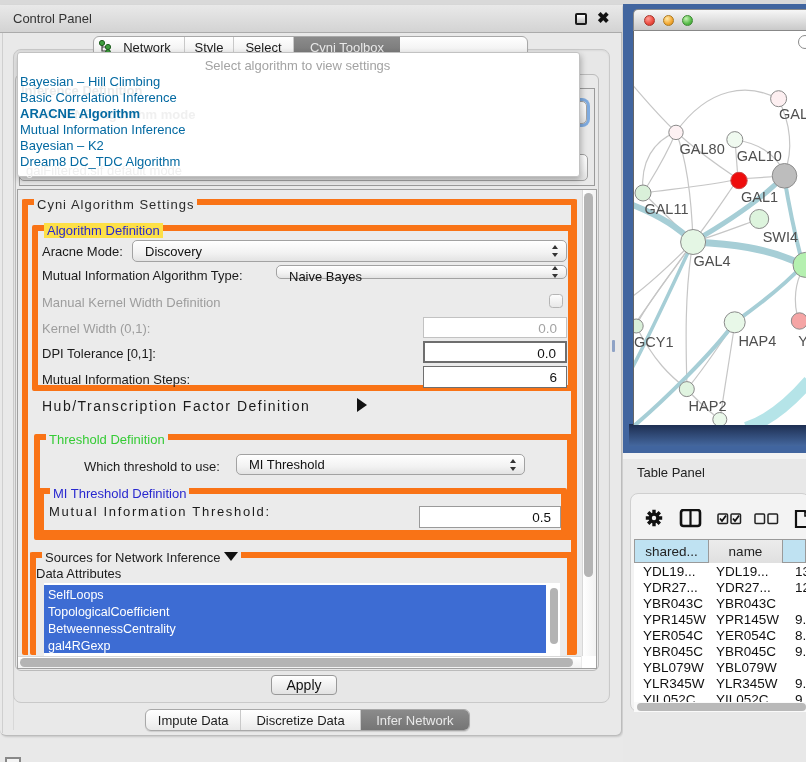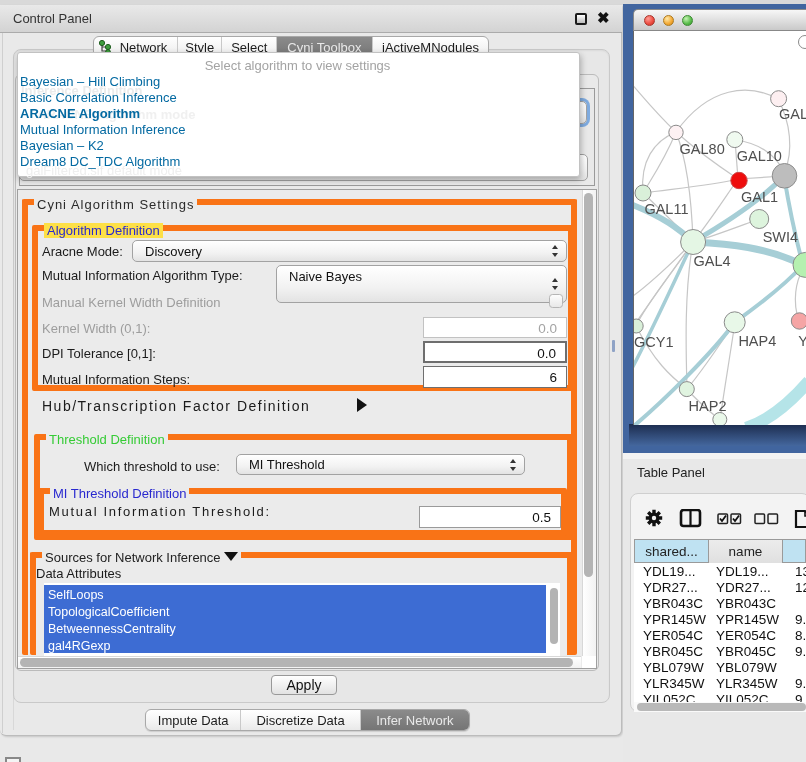--- a/index.html
+++ b/index.html
@@ -32,26 +32,25 @@
 <div class="abs" style="left:0; top:5px; width:622px; height:28px; background:linear-gradient(#e9e9e9,#d3d3d3); border-bottom:1px solid #ababab;"></div>
 <div class="abs" style="left:13px; top:11px; font-size:13px; color:#333;">Control Panel</div>
 
 <div class="abs" style="left:575px; top:13px; width:12px; height:12px; border:2px solid #1a1a1a; border-radius:2px; background:linear-gradient(#fff,#bbb);"></div>
 <div class="abs" style="left:597px; top:9px; font-size:15px; font-weight:bold; color:#111;">✖</div>
 
 <div class="abs" style="left:13px; top:49px; width:597px; height:654px; border:1px solid #c9c9c9; border-radius:8px; background:#e7e7e7; box-shadow:inset 0 1px 2px rgba(0,0,0,0.06);"></div>
 <div class="abs" style="left:15px; top:74px; width:584px; height:597px; border:1px solid #bbbbbb; border-radius:6px; background:#e9e9e9;"></div>
 <div class="abs" style="left:19px; top:88px; width:576px; height:98px; border:1px solid #9a9a9a; background:#e9e9e9;"></div>
 
-<div class="seg" style="left:93px; top:36px; width:396px; height:22px;">
+<div class="seg" style="left:93px; top:36px; width:435px; height:22px;">
   <div class="s" style="width:91px; padding-left:16px;">Network</div>
   <div class="s" style="width:49px;">Style</div>
   <div class="s" style="width:60px;">Select</div>
   <div class="s sel" style="width:106px;">Cyni Toolbox</div>
-  <div class="s" style="width:127px;">jActiveMNodules</div>
 </div>
 <svg class="abs" style="left:99px; top:40px;" width="13" height="14" viewBox="0 0 13 14">
   <path d="M3 4 L3 11 L8 11 M3 7 L8 7" stroke="#444" stroke-width="1.2" fill="none"></path>
   <circle cx="3" cy="3" r="2.6" fill="#3f9e3f" stroke="#1e5c1e"></circle>
   <circle cx="9" cy="7" r="2.6" fill="#3f9e3f" stroke="#1e5c1e"></circle>
   <circle cx="9" cy="12" r="2.4" fill="#3f9e3f" stroke="#1e5c1e"></circle>
 </svg>
 
 <div class="combo" style="left:25px; top:101px; width:562px; height:23px; box-shadow:0 0 0 3px rgba(100,155,220,0.8);"></div>
 <div class="combo" style="left:19px; top:154px; width:569px; height:27px;"></div>
@@ -71,21 +70,21 @@
 
 <div class="group" style="left:32px; top:225px; width:542px; height:166px;">
   <div class="gtitle" style="color:#2929cf; background:#fde047;">Algorithm Definition</div>
 </div>
 <div class="lbl abs" style="left:42px; top:244px;">Aracne Mode:</div>
 <div class="combo" style="left:132px; top:240px; width:435px; height:22px;">
     <div class="ctext">Discovery</div>
     <div class="carr"></div>
   </div>
 <div class="lbl abs" style="left:42px; top:268px;">Mutual Information Algorithm Type:</div>
-<div class="combo" style="left:276px; top:265px; width:291px; height:38px;">
+<div class="combo" style="left:276px; top:265px; width:291px; height:14px;">
     <div class="ctext">Naive Bayes</div>
     <div class="carr"></div>
   </div>
 <div class="lbl abs dis" style="left:42px; top:295px;">Manual Kernel Width Definition</div>
 <div class="abs" style="left:549px; top:294px; width:14px; height:14px; border:1px solid #b5b5b5; border-radius:3.5px; background:linear-gradient(#fdfdfd,#e8e8e8);"></div>
 <div class="lbl abs dis" style="left:42px; top:321px;">Kernel Width (0,1):</div>
 <div class="field" style="left:423px; top:317px; width:144px; height:21px; border:1px solid #c2c2c2; color:#a4a4a4;">0.0</div>
 <div class="lbl abs" style="left:42px; top:346px;">DPI Tolerance [0,1]:</div>
 <div class="field" style="left:423px; top:341px; width:144px; height:22px; border:2px solid #6e6e6e;">0.0</div>
 <div class="lbl abs" style="left:42px; top:372px;">Mutual Information Steps:</div>

